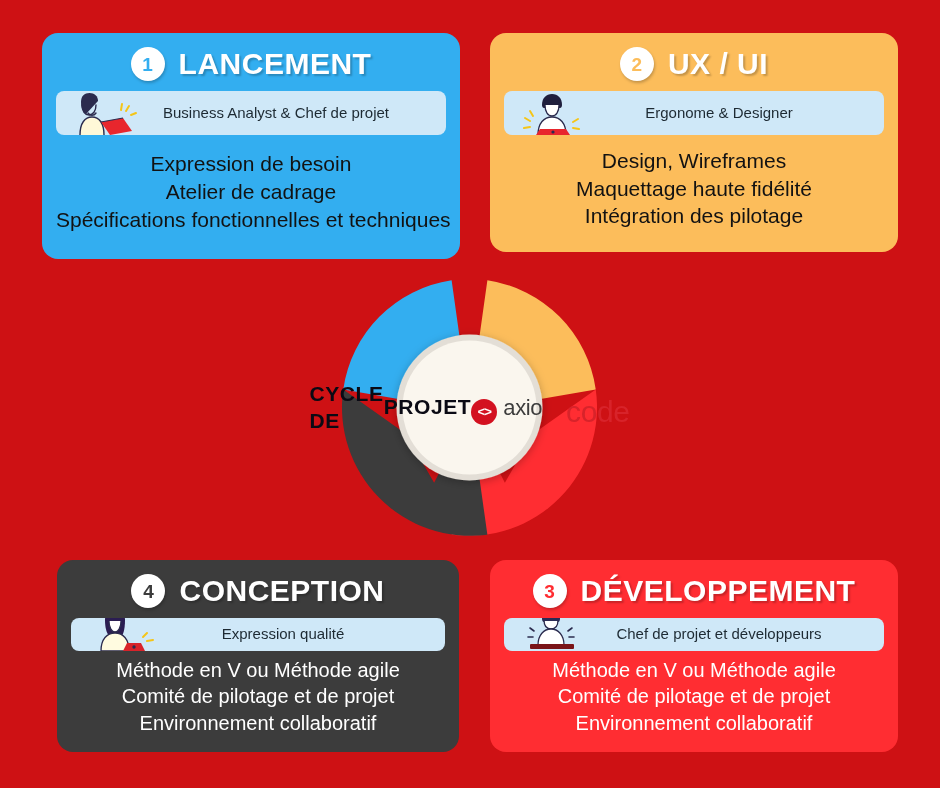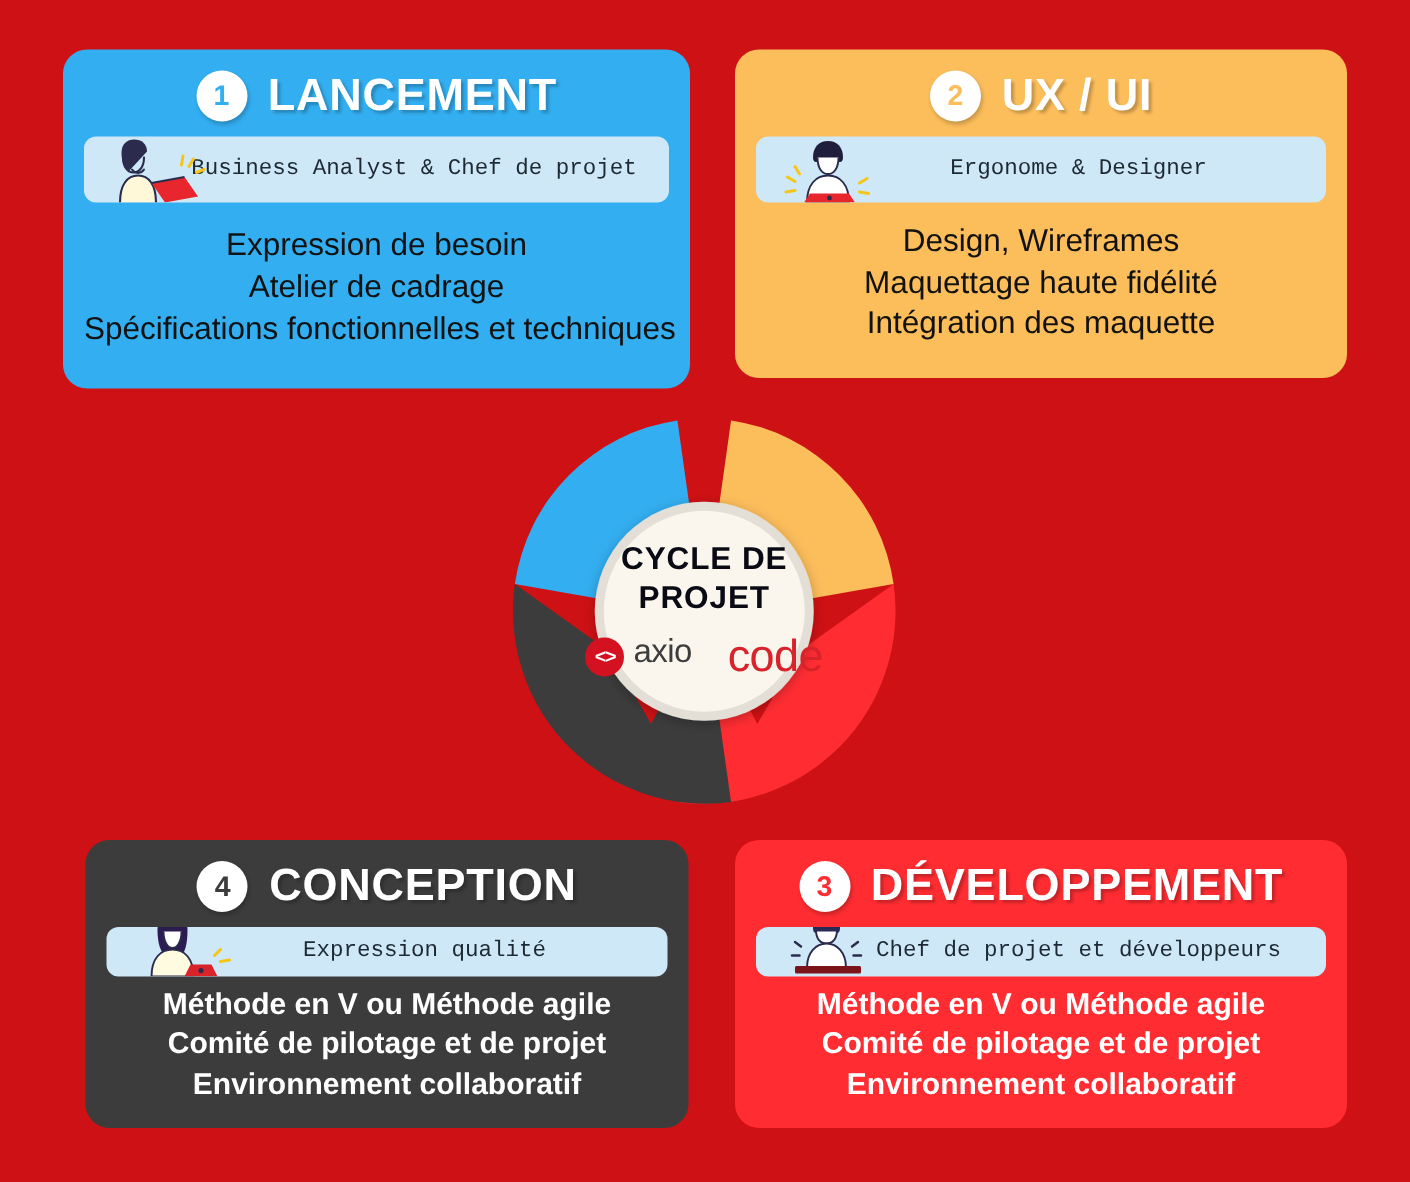--- a/index.html
+++ b/index.html
@@ -77,21 +77,20 @@
     position: relative;
     width: 100%;
     height: 44px;
     background: #cfe8f8;
     border-radius: 8px;
     display: flex;
     align-items: center;
     justify-content: center;
     overflow: hidden;
     margin-bottom: 6px;
-    font-family: Liberation Mono, monospace;
   }
   .pill-text {
     font-size: 15px;
     color: #1d2a33;
     padding-left: 50px;
     text-align: center;
     line-height: 1.1;
   }
   .pill-art {
     position: absolute;
@@ -114,40 +113,40 @@
     justify-content: center;
     flex: 1;
   }
   .line {
     font-size: 21px;
     line-height: 1.32;
     white-space: nowrap;
   }
   .card-1 .line, .card-2 .line { color: #121212; }
   .card-3 .line, .card-4 .line { color: #ffffff; }
-  .card-3 .line, .card-4 .line { font-size: 20px; font-weight: bold; }
+  .card-3 .line, .card-4 .line { font-size: 20px; }
 
   
   .ring-wrap {
     position: absolute;
     left: 341px;
     top: 279px;
     width: 257px;
     height: 257px;
   }
   .ring-wrap svg { display: block; }
 
   .hub-text {
     position: absolute;
     left: 341px;
     top: 279px;
     width: 257px;
     height: 257px;
     display: flex;
-    flex-direction: column;
+    flex-direction: row;
     align-items: center;
     justify-content: center;
     pointer-events: none;
   }
   .hub-line {
     font-size: 21px;
     font-weight: bold;
     color: #0a0a14;
     letter-spacing: 0.6px;
     line-height: 1.25;
@@ -233,21 +232,21 @@
             <path d="M57 31l5-3"></path>
               <path d="M57 37l6 1"></path>
           </g>
         </svg>
       </span>
       <span class="pill-text">Ergonome &amp; Designer</span>
     </div>
     <div class="lines">
       <div class="line">Design, Wireframes</div>
       <div class="line">Maquettage haute fidélité</div>
-      <div class="line">Intégration des maquette</div>
+      <div class="line">Intégration des pilotage</div>
     </div>
   </div>
 
   <div class="card card-4">
     <div class="card-head">
       <div class="badge">4</div>
       <div class="card-title">CONCEPTION</div>
     </div>
     <div class="pill">
       <span class="pill-art">

